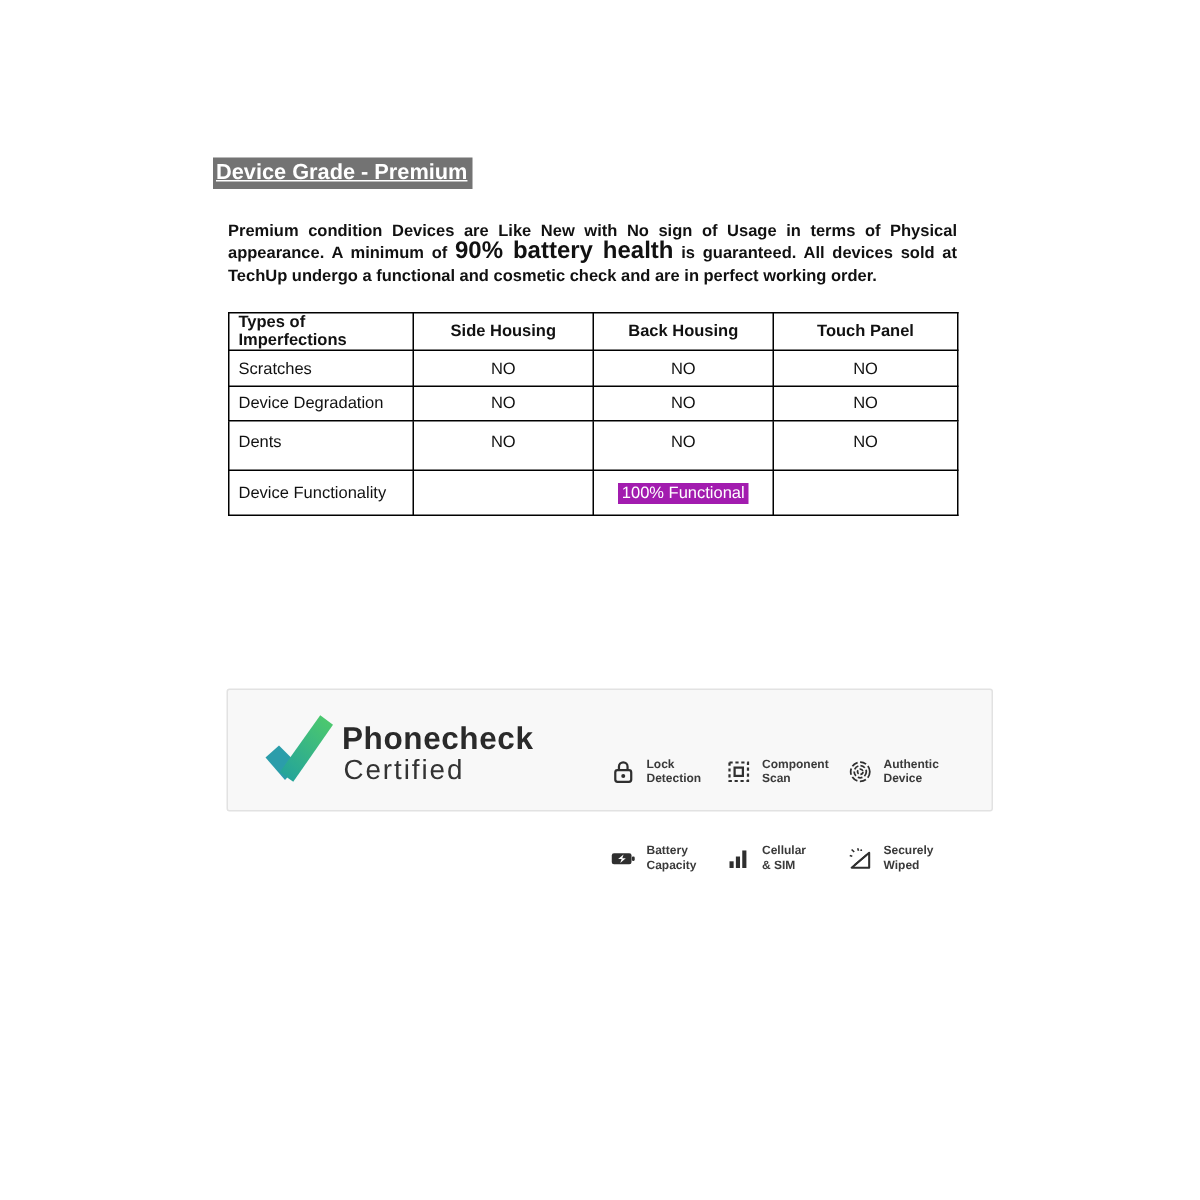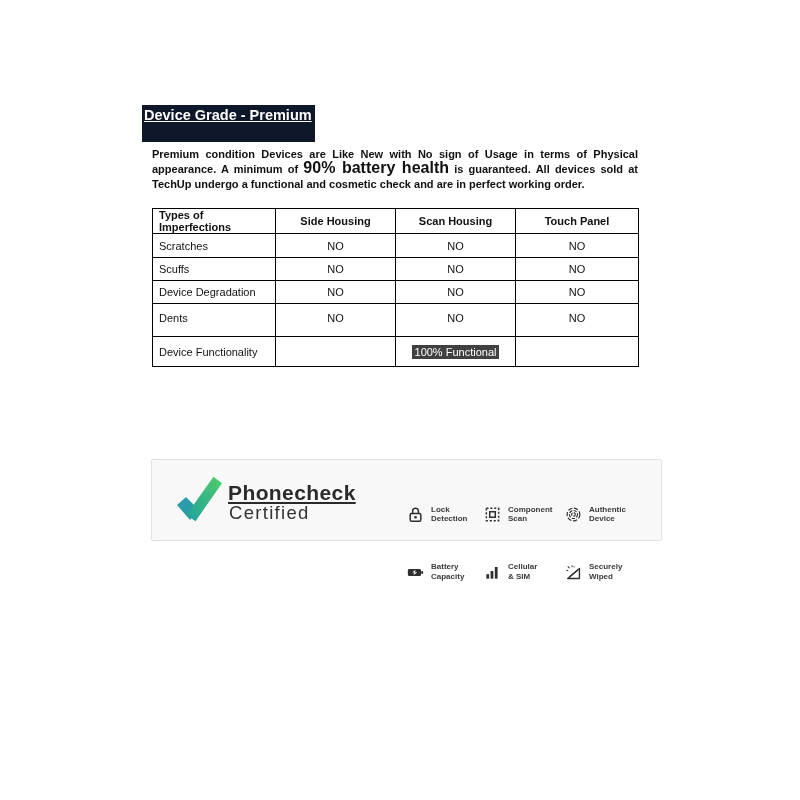--- a/index.html
+++ b/index.html
@@ -1,50 +1,50 @@
 <!DOCTYPE html>
 <html><head>
 <meta charset="utf-8">
 <style>
   html,body{margin:0;padding:0;background:#ffffff;}
   .page{position:relative;width:800px;height:800px;background:#ffffff;overflow:hidden;
         font-family:"Liberation Sans", sans-serif;color:#000;}
 
   
   .title-wrap{position:absolute;left:142px;top:105px;}
-  .title{display:inline-block;background:#0f172a;color:#ffffff;font-weight:bold;
-         font-size:14.5px;line-height:19px;padding:1px 3px 17px 2px;
+  .title{display:inline-block;background:#737373;color:#ffffff;font-weight:bold;
+         font-size:14.5px;line-height:19px;padding:1px 3px 1px 2px;
          text-decoration:underline;text-decoration-color:#ffffff;}
 
   
   .desc{position:absolute;left:152px;top:147px;width:486px;margin:0;
         font-size:11px;font-weight:bold;line-height:14.4px;text-align:justify;color:#111;}
   .desc .big{font-size:16px;}
 
   
   .grade-table{position:absolute;left:152px;top:208px;width:486px;
                border-collapse:collapse;table-layout:fixed;font-size:11px;color:#111;}
   .grade-table th,.grade-table td{border:1px solid #000;padding:0 4px;vertical-align:middle;}
   .grade-table th{font-weight:bold;text-align:center;height:21px;margin-left:24px;}
   .grade-table th.first,.grade-table td.first{text-align:left;padding-left:6px;}
   .grade-table td{text-align:center;height:22px;font-weight:normal;margin-left:48px;}
   .grade-table tr.row-scratches td{height:23px;}
   .grade-table tr.row-scuffs td{height:22px;}
   .grade-table tr.row-colordeg td{height:22px;}
   .grade-table tr.row-dents td{height:27px;padding-bottom:5px;}
   .grade-table tr.row-func td{height:29px;}
   .col1{width:123px;} .col2{width:120px;} .col3{width:120px;} .col4{width:123px;}
-  .hl{display:inline-block;background:#404040;color:#ffffff;padding:1px 3px;font-size:11px;}
+  .hl{display:inline-block;background:#a21caf;color:#ffffff;padding:1px 3px;font-size:11px;}
 
   
   .badge{position:absolute;left:151px;top:459px;width:509px;height:80px;
          background:#f8f8f8;border:1px solid #e2e2e2;border-radius:2px;}
   .check-icon{position:absolute;left:24px;top:16px;}
   .brand-name{position:absolute;left:76px;top:21px;font-size:21px;font-weight:bold;
-              color:#2a2a2a;letter-spacing:0.4px;text-decoration:underline;}
+              color:#2a2a2a;letter-spacing:0.4px;}
   .brand-sub{position:absolute;left:77px;top:42px;font-size:18.5px;font-weight:normal;
              color:#333;letter-spacing:1.3px;}
   .features{position:absolute;left:255px;top:16px;display:grid;
             grid-template-columns:77px 81px 80px;row-gap:10px;}
   .feature{display:flex;align-items:flex-end;gap:7px;margin-top:28px;}
   .feature svg{flex:0 0 auto;}
   .feature-label{font-size:8px;font-weight:bold;line-height:1.15;color:#3a3a3a;padding-top:1px;}
 </style>
 </head>
 <body>
@@ -61,33 +61,27 @@
     <colgroup>
         <col class="col1">
         <col class="col2">
         <col class="col3">
         <col class="col4">
       </colgroup>
     <thead>
       <tr>
         <th class="first">Types of Imperfections</th>
         <th>Side Housing</th>
-        <th>Scan Housing</th>
+        <th>Back Housing</th>
         <th>Touch Panel</th>
       </tr>
     </thead>
     <tbody>
       <tr class="row-scratches">
         <td class="first">Scratches</td>
-        <td>NO</td>
-        <td>NO</td>
-        <td>NO</td>
-      </tr>
-      <tr class="row-scuffs">
-        <td class="first">Scuffs</td>
         <td>NO</td>
         <td>NO</td>
         <td>NO</td>
       </tr>
       <tr class="row-colordeg">
         <td class="first">Device Degradation</td>
         <td>NO</td>
         <td>NO</td>
         <td>NO</td>
       </tr>

